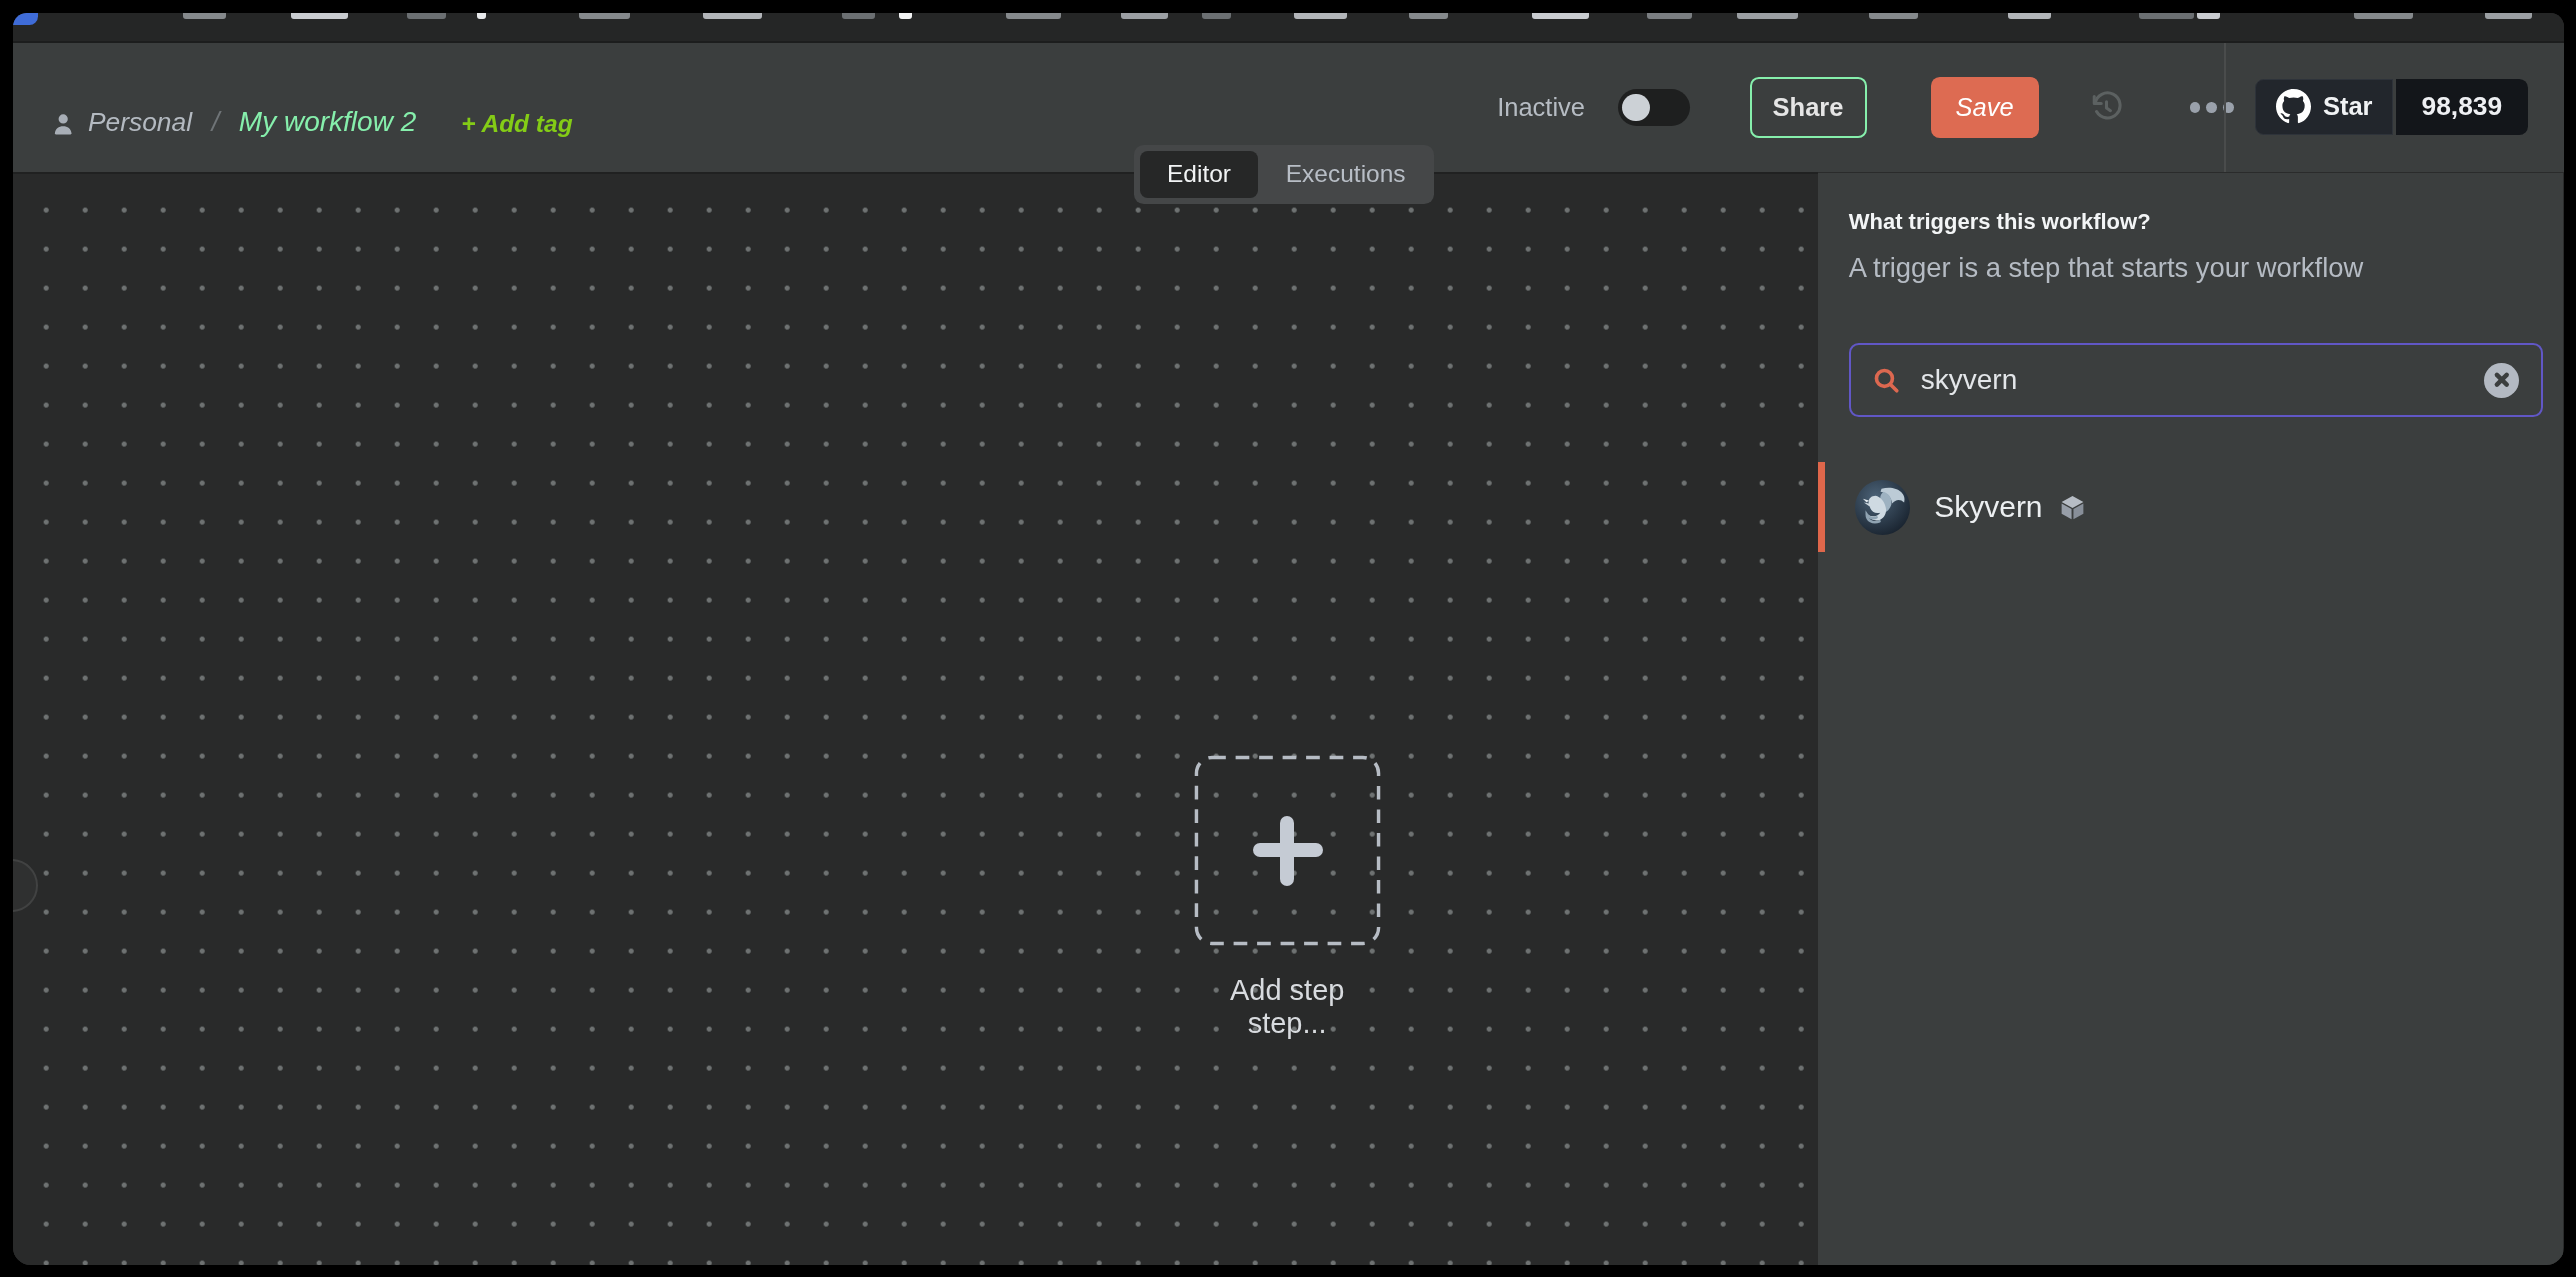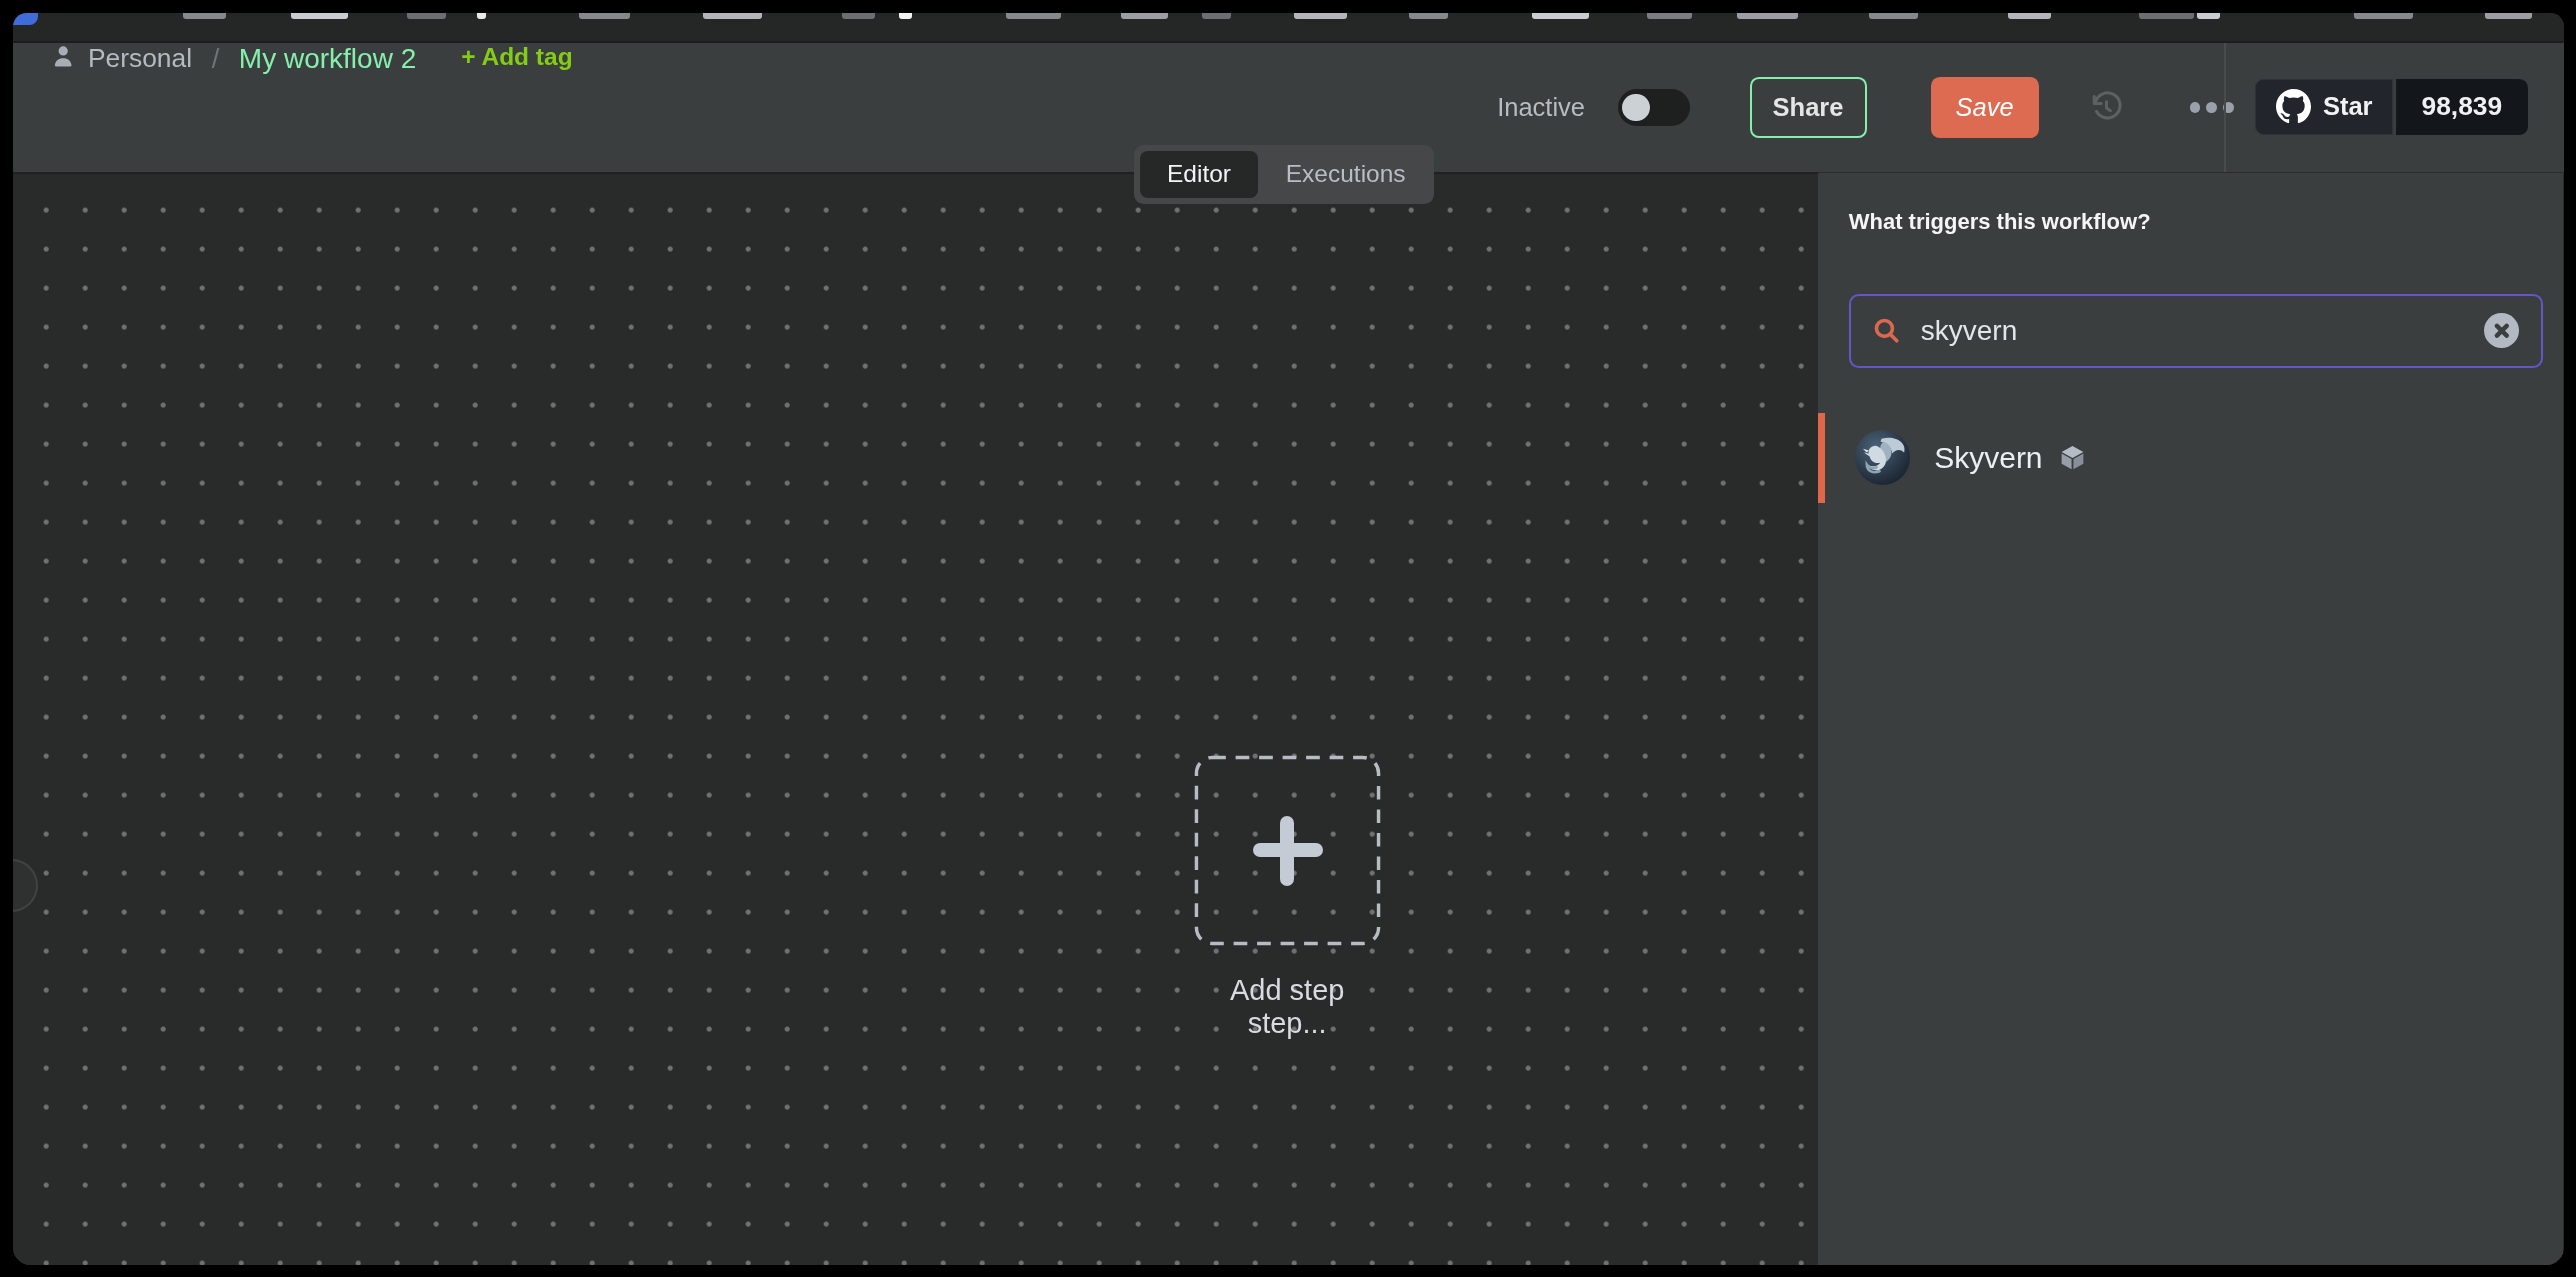--- a/index.html
+++ b/index.html
@@ -8,21 +8,21 @@
             border-radius:13.7px 13.7px 17.6px 17.6px; overflow:hidden; }
 
   
   .chrome { position:absolute; left:0; top:0; width:100%; height:30px; background:#252626; border-bottom:2px solid #1c1d1d; }
   .chrome-corner { position:absolute; left:0; top:0; width:25.5px; height:12.7px; background:#3f6cd8; border-radius:13.7px 0 9.8px 0; }
   .tab-frag { position:absolute; top:0; height:5.9px; border-radius:0 0 2.9px 2.9px; }
 
   
   .header { position:absolute; left:0; top:30px; width:100%; height:129px; background:#3b3e3e; }
   .header-line { position:absolute; left:0; top:159px; width:1805px; height:2px; background:#202121; z-index:2; }
-  .bc { position:absolute; left:37px; top:0; height:95px; display:flex; align-items:flex-start; }
+  .bc { position:absolute; left:37px; top:0; height:95px; display:flex; align-items:flex-end;font-style:italic; }
   .bc-owner { color:#b4bac1; font-size:26.4px; margin-left:11.8px; }
   .bc-sep { color:#6f7477; font-size:27.4px; margin:0 19.6px; }
   .bc-title { color:#86efac; font-size:28px; }
   .bc-addtag { color:#84cc16; font-size:24.5px; font-weight:600; margin-left:45px; }
 
   .controls { position:absolute; right:330px; top:0; height:129px; display:flex; align-items:center;gap:9px; }
   .inactive-label { color:#b6bcc3; font-size:25.5px; }
   .toggle { width:72px; height:37px; border-radius:18.6px; background:#1e1f1f; margin-left:23.5px; position:relative; }
   .toggle .knob { position:absolute; left:4.9px; top:4.9px; width:27.4px; height:27.4px; border-radius:50%; background:#ccd1d6; }
   .btn-share { margin-left:51px; width:117px; height:61px; border-radius:8.8px; background:transparent;
@@ -166,20 +166,21 @@
         <rect x="2.5" y="2.5" width="186" height="190" rx="16" fill="none" stroke="#b6bcc4" stroke-width="3.5" stroke-dasharray="14 10"></rect>
       </svg>
       <div class="plus-h"></div>
       <div class="plus-v"></div>
     </div>
     <div class="addlabel">Add step step...</div>
   </div>
 
   <div class="panel">
     <div class="panel-title">What triggers this workflow?</div>
+    <div class="panel-sub">A trigger is a step that starts your workflow</div>
 
     <div class="search">
       <svg width="29" height="29" viewBox="0 0 24 24" fill="none" stroke="#dd6850" stroke-width="3" stroke-linecap="round">
         <circle cx="10.3" cy="10.3" r="6.6"></circle>
         <path d="M15.3 15.3 L20.5 20.5"></path>
       </svg>
       <input type="text" value="skyvern" style="">
       <button class="clear-btn">
         <svg width="19.6" height="19.6" viewBox="0 0 24 24" fill="none" stroke="#3b3e3e" stroke-width="5.5" stroke-linecap="round">
           <path d="M6 6 L18 18"></path>

